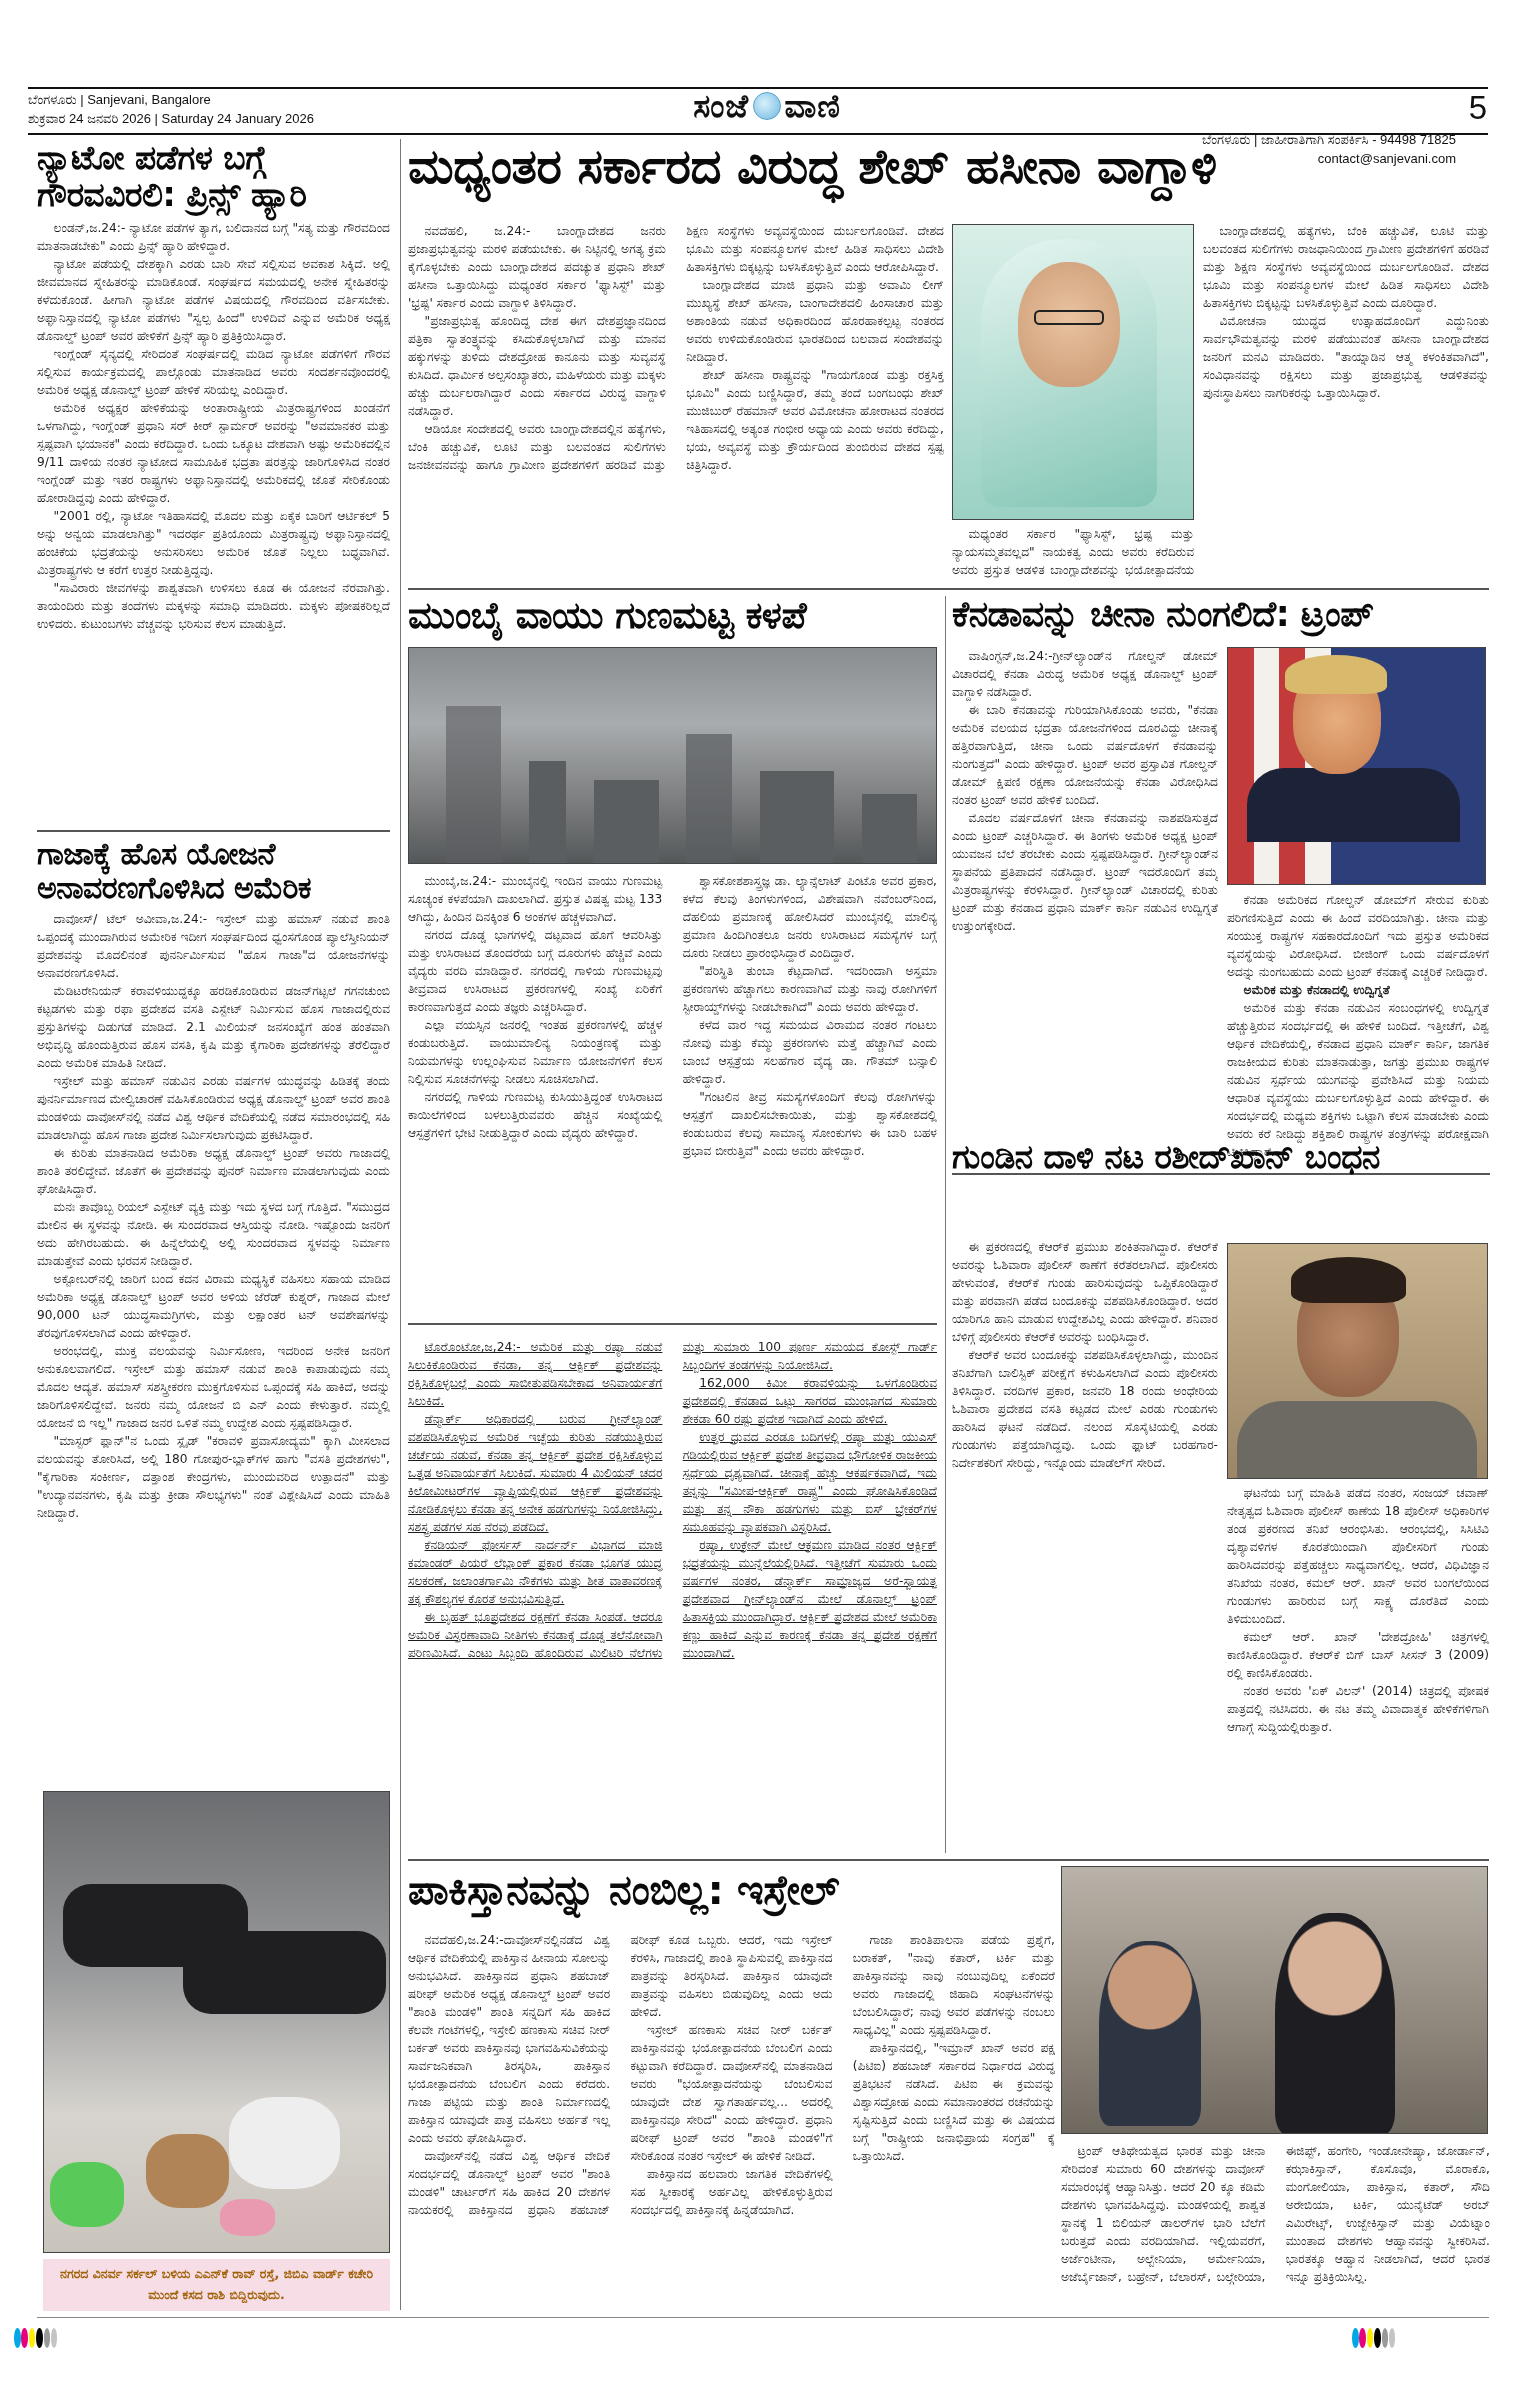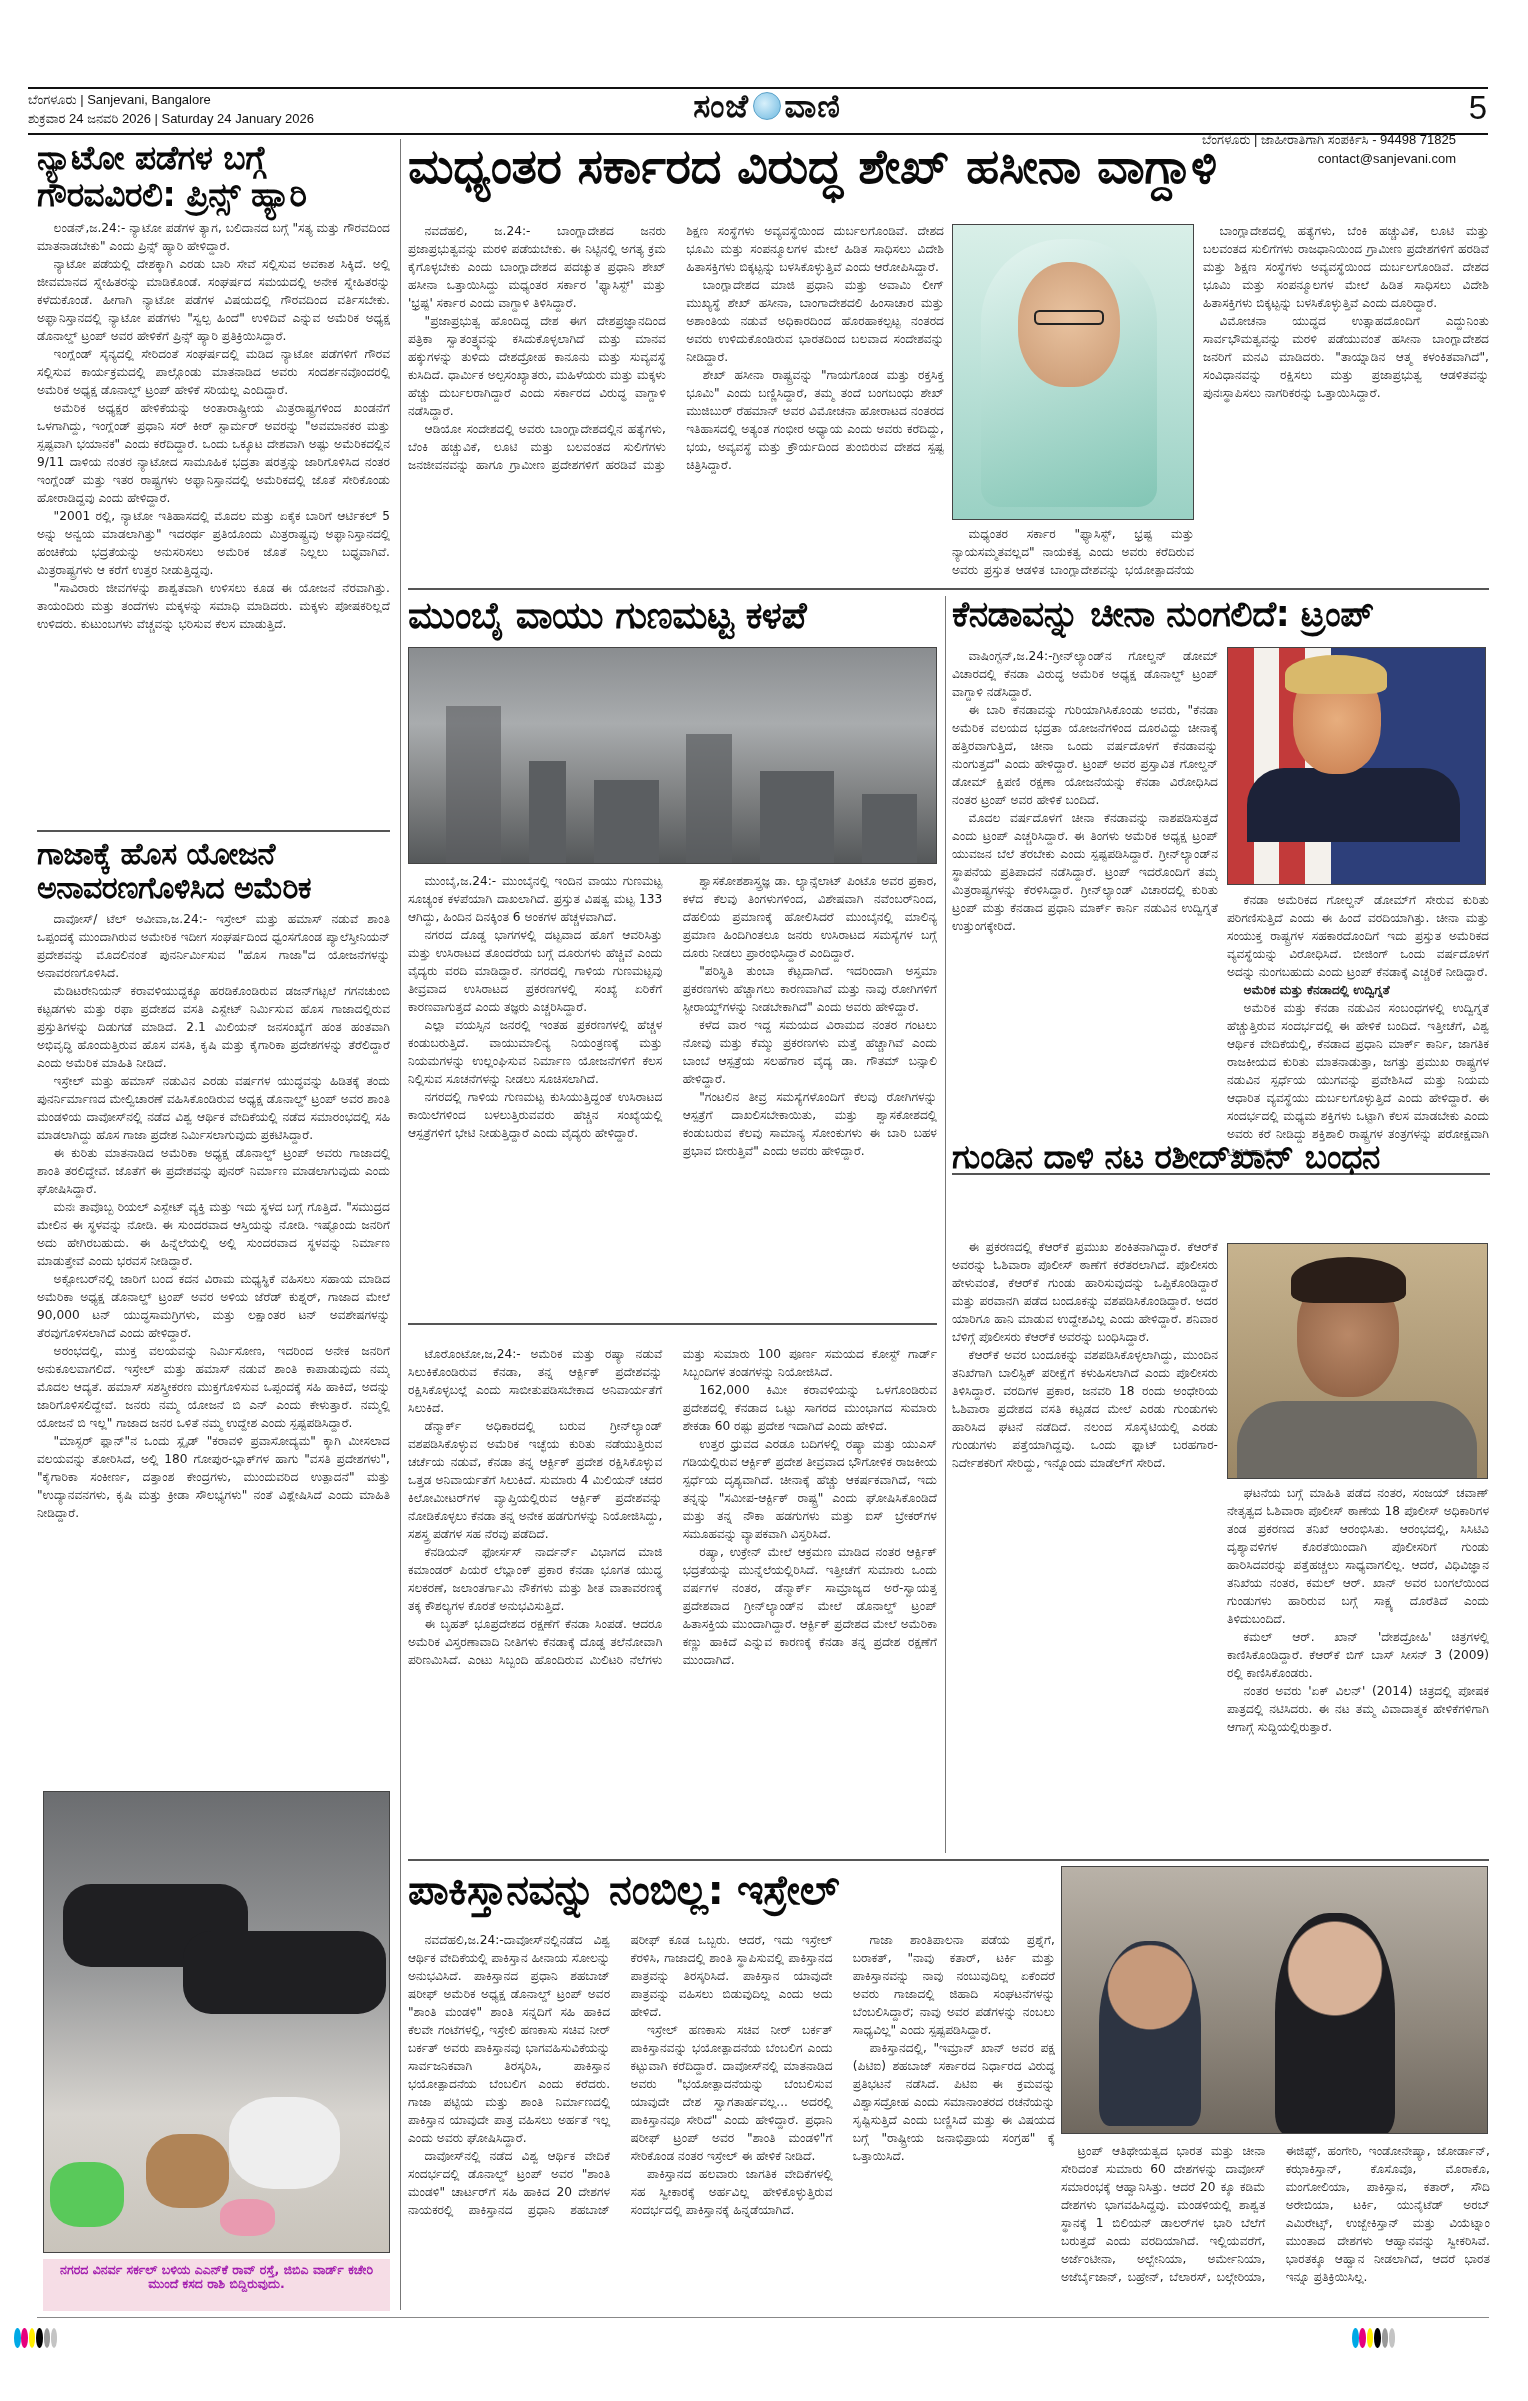--- a/index.html
+++ b/index.html
@@ -41,21 +41,21 @@
   .ph-krk { background: linear-gradient(180deg, #c7b38e, #9b8766); }
   .ph-krk .face { position: absolute; left: 69px; top: 28px; width: 102px; height: 125px; border-radius: 45%; background: radial-gradient(circle at 50% 50%, #b98867, #8a5c40); }
   .ph-krk .hair { position: absolute; left: 63px; top: 13px; width: 115px; height: 46px; border-radius: 50% 50% 20% 20%; background: #2a1e18; }
   .ph-krk .suit { position: absolute; left: 9.2px; top: 157px; width: 240px; height: 83px; border-radius: 46px 46px 0 0; background: #6d6a64; }
   .ph-gaza { background: linear-gradient(180deg, #b9b2a8, #8f877c 60%, #6f685f); }
   .ph-gaza .p1 { position: absolute; left: 37px; top: 74px; width: 102px; height: 185px; border-radius: 45% 45% 10% 10%; background: radial-gradient(circle at 50% 25%, #c79a7b 0 28%, #2d3442 29%); }
   .ph-gaza .p2 { position: absolute; left: 213px; top: 46px; width: 120px; height: 222px; border-radius: 45% 45% 10% 10%; background: radial-gradient(circle at 50% 25%, #d8b298 0 26%, #1e1e22 27%); }
   .ph-garbage { background: linear-gradient(180deg, #6b6d70 0%, #9a9b9c 40%, #d7d4cf 70%, #c9c4bb 100%); }
   .ph-garbage .bike { position: absolute; height: 83px; border-radius: 28px; background: #1f1f22; }
   .ph-garbage .bag { position: absolute; border-radius: 40%; }
-  .caption-pink { position: absolute; left: 43px; top: 2259px; width: 347px; height: 52px; background: #f6dde6; padding: 3.7px 7.4px; text-align: center; font-size: 12.5px; line-height: 14px; font-weight: bold; color: #a21caf; }
+  .caption-pink { position: absolute; left: 43px; top: 2259px; width: 347px; height: 52px; background: #f6dde6; padding: 3.7px 7.4px; text-align: center; font-size: 12.5px; line-height: 21px; font-weight: bold; color: #a16207; }
 
   
   .reg { position: absolute; top: 2328px; display: flex; gap: 0.9px; }
   .reg span { display: block; width: 6.5px; height: 20.3px; border-radius: 50%; }
 </style>
 </head>
 <body>
 
 <div class="hdr-rule" style="top:87px;"></div>
 <div class="hdr-left">
@@ -155,21 +155,21 @@
   <p>ಎಲ್ಲಾ ವಯಸ್ಸಿನ ಜನರಲ್ಲಿ ಇಂತಹ ಪ್ರಕರಣಗಳಲ್ಲಿ ಹೆಚ್ಚಳ ಕಂಡುಬರುತ್ತಿದೆ. ವಾಯುಮಾಲಿನ್ಯ ನಿಯಂತ್ರಣಕ್ಕೆ ಮತ್ತು ನಿಯಮಗಳನ್ನು ಉಲ್ಲಂಘಿಸುವ ನಿರ್ಮಾಣ ಯೋಜನೆಗಳಿಗೆ ಕೆಲಸ ನಿಲ್ಲಿಸುವ ಸೂಚನೆಗಳನ್ನು ನೀಡಲು ಸೂಚಿಸಲಾಗಿದೆ.</p>
   <p>ನಗರದಲ್ಲಿ ಗಾಳಿಯ ಗುಣಮಟ್ಟ ಕುಸಿಯುತ್ತಿದ್ದಂತೆ ಉಸಿರಾಟದ ಕಾಯಿಲೆಗಳಿಂದ ಬಳಲುತ್ತಿರುವವರು ಹೆಚ್ಚಿನ ಸಂಖ್ಯೆಯಲ್ಲಿ ಆಸ್ಪತ್ರೆಗಳಿಗೆ ಭೇಟಿ ನೀಡುತ್ತಿದ್ದಾರೆ ಎಂದು ವೈದ್ಯರು ಹೇಳಿದ್ದಾರೆ.</p>
   <p>ಶ್ವಾಸಕೋಶಶಾಸ್ತ್ರಜ್ಞ ಡಾ. ಲ್ಯಾನ್ಸೆಲಾಟ್ ಪಿಂಟೊ ಅವರ ಪ್ರಕಾರ, ಕಳೆದ ಕೆಲವು ತಿಂಗಳುಗಳಿಂದ, ವಿಶೇಷವಾಗಿ ನವೆಂಬರ್‌ನಿಂದ, ದೆಹಲಿಯ ಪ್ರಮಾಣಕ್ಕೆ ಹೋಲಿಸಿದರೆ ಮುಂಬೈನಲ್ಲಿ ಮಾಲಿನ್ಯ ಪ್ರಮಾಣ ಹಿಂದಿಗಿಂತಲೂ ಜನರು ಉಸಿರಾಟದ ಸಮಸ್ಯೆಗಳ ಬಗ್ಗೆ ದೂರು ನೀಡಲು ಪ್ರಾರಂಭಿಸಿದ್ದಾರೆ ಎಂದಿದ್ದಾರೆ.</p>
   <p>"ಪರಿಸ್ಥಿತಿ ತುಂಬಾ ಕೆಟ್ಟದಾಗಿದೆ. ಇದರಿಂದಾಗಿ ಅಸ್ತಮಾ ಪ್ರಕರಣಗಳು ಹೆಚ್ಚಾಗಲು ಕಾರಣವಾಗಿವೆ ಮತ್ತು ನಾವು ರೋಗಿಗಳಿಗೆ ಸ್ಟೀರಾಯ್ಡ್‌ಗಳನ್ನು ನೀಡಬೇಕಾಗಿದೆ" ಎಂದು ಅವರು ಹೇಳಿದ್ದಾರೆ.</p>
   <p>ಕಳೆದ ವಾರ ಇದ್ದ ಸಮಯದ ವಿರಾಮದ ನಂತರ ಗಂಟಲು ನೋವು ಮತ್ತು ಕೆಮ್ಮು ಪ್ರಕರಣಗಳು ಮತ್ತೆ ಹೆಚ್ಚಾಗಿವೆ ಎಂದು ಬಾಂಬೆ ಆಸ್ಪತ್ರೆಯ ಸಲಹೆಗಾರ ವೈದ್ಯ ಡಾ. ಗೌತಮ್ ಬನ್ಸಾಲಿ ಹೇಳಿದ್ದಾರೆ.</p>
   <p>"ಗಂಟಲಿನ ತೀವ್ರ ಸಮಸ್ಯೆಗಳೊಂದಿಗೆ ಕೆಲವು ರೋಗಿಗಳನ್ನು ಆಸ್ಪತ್ರೆಗೆ ದಾಖಲಿಸಬೇಕಾಯಿತು, ಮತ್ತು ಶ್ವಾಸಕೋಶದಲ್ಲಿ ಕಂಡುಬರುವ ಕೆಲವು ಸಾಮಾನ್ಯ ಸೋಂಕುಗಳು ಈ ಬಾರಿ ಬಹಳ ಪ್ರಭಾವ ಬೀರುತ್ತಿವೆ" ಎಂದು ಅವರು ಹೇಳಿದ್ದಾರೆ.</p>
 </div>
 <div class="row-rule" style="left:408px; top:1323px; width:529px;"></div>
 
 <div class="art" style="left:408px; top:1331px; width:529px; height:527px;">
-  <div class="body-text cols-2" style="margin-top:14px; height:471px;">
+  <div class="body-text cols-2" style="margin-top:7px; height:471px;text-decoration:underline;">
     <p>ಟೊರೊಂಟೋ,ಜ,24:- ಅಮೆರಿಕ ಮತ್ತು ರಷ್ಯಾ ನಡುವೆ ಸಿಲುಕಿಕೊಂಡಿರುವ ಕೆನಡಾ, ತನ್ನ ಆರ್ಕ್ಟಿಕ್ ಪ್ರದೇಶವನ್ನು ರಕ್ಷಿಸಿಕೊಳ್ಳಬಲ್ಲೆ ಎಂದು ಸಾಬೀತುಪಡಿಸಬೇಕಾದ ಅನಿವಾರ್ಯತೆಗೆ ಸಿಲುಕಿದೆ.</p>
     <p>ಡೆನ್ಮಾರ್ಕ್ ಅಧಿಕಾರದಲ್ಲಿ ಬರುವ ಗ್ರೀನ್‌ಲ್ಯಾಂಡ್ ವಶಪಡಿಸಿಕೊಳ್ಳುವ ಅಮೆರಿಕ ಇಚ್ಛೆಯ ಕುರಿತು ನಡೆಯುತ್ತಿರುವ ಚರ್ಚೆಯ ನಡುವೆ, ಕೆನಡಾ ತನ್ನ ಆರ್ಕ್ಟಿಕ್ ಪ್ರದೇಶ ರಕ್ಷಿಸಿಕೊಳ್ಳುವ ಒತ್ತಡ ಅನಿವಾರ್ಯತೆಗೆ ಸಿಲುಕಿದೆ. ಸುಮಾರು 4 ಮಿಲಿಯನ್ ಚದರ ಕಿಲೋಮೀಟರ್‌ಗಳ ವ್ಯಾಪ್ತಿಯಲ್ಲಿರುವ ಆರ್ಕ್ಟಿಕ್ ಪ್ರದೇಶವನ್ನು ನೋಡಿಕೊಳ್ಳಲು ಕೆನಡಾ ತನ್ನ ಅನೇಕ ಹಡಗುಗಳನ್ನು ನಿಯೋಜಿಸಿದ್ದು, ಸಶಸ್ತ್ರ ಪಡೆಗಳ ಸಹ ನೆರವು ಪಡೆದಿದೆ.</p>
     <p>ಕೆನಡಿಯನ್ ಫೋರ್ಸಸ್ ನಾರ್ದರ್ನ್ ವಿಭಾಗದ ಮಾಜಿ ಕಮಾಂಡರ್ ಪಿಯರೆ ಲೆಬ್ಲಾಂಕ್ ಪ್ರಕಾರ ಕೆನಡಾ ಭೂಗತ ಯುದ್ಧ ಸಲಕರಣೆ, ಜಲಾಂತರ್ಗಾಮಿ ನೌಕೆಗಳು ಮತ್ತು ಶೀತ ವಾತಾವರಣಕ್ಕೆ ತಕ್ಕ ಕೌಶಲ್ಯಗಳ ಕೊರತೆ ಅನುಭವಿಸುತ್ತಿದೆ.</p>
     <p>ಈ ಬೃಹತ್ ಭೂಪ್ರದೇಶದ ರಕ್ಷಣೆಗೆ ಕೆನಡಾ ಸಿಂಪಡೆ. ಆದರೂ ಅಮೆರಿಕ ವಿಸ್ತರಣಾವಾದಿ ನೀತಿಗಳು ಕೆನಡಾಕ್ಕೆ ದೊಡ್ಡ ತಲೆನೋವಾಗಿ ಪರಿಣಮಿಸಿದೆ. ಎಂಟು ಸಿಬ್ಬಂದಿ ಹೊಂದಿರುವ ಮಿಲಿಟರಿ ನೆಲೆಗಳು ಮತ್ತು ಸುಮಾರು 100 ಪೂರ್ಣ ಸಮಯದ ಕೋಸ್ಟ್ ಗಾರ್ಡ್ ಸಿಬ್ಬಂದಿಗಳ ತಂಡಗಳನ್ನು ನಿಯೋಜಿಸಿದೆ.</p>
     <p>162,000 ಕಿಮೀ ಕರಾವಳಿಯನ್ನು ಒಳಗೊಂಡಿರುವ ಪ್ರದೇಶದಲ್ಲಿ ಕೆನಡಾದ ಒಟ್ಟು ಸಾಗರದ ಮುಂಭಾಗದ ಸುಮಾರು ಶೇಕಡಾ 60 ರಷ್ಟು ಪ್ರದೇಶ ಇದಾಗಿದೆ ಎಂದು ಹೇಳಿದೆ.</p>
     <p>ಉತ್ತರ ಧ್ರುವದ ಎರಡೂ ಬದಿಗಳಲ್ಲಿ ರಷ್ಯಾ ಮತ್ತು ಯುಎಸ್ ಗಡಿಯಲ್ಲಿರುವ ಆರ್ಕ್ಟಿಕ್ ಪ್ರದೇಶ ತೀವ್ರವಾದ ಭೌಗೋಳಿಕ ರಾಜಕೀಯ ಸ್ಪರ್ಧೆಯ ದೃಶ್ಯವಾಗಿದೆ. ಚೀನಾಕ್ಕೆ ಹೆಚ್ಚು ಆಕರ್ಷಕವಾಗಿದೆ, ಇದು ತನ್ನನ್ನು "ಸಮೀಪ-ಆರ್ಕ್ಟಿಕ್ ರಾಷ್ಟ್ರ" ಎಂದು ಘೋಷಿಸಿಕೊಂಡಿದೆ ಮತ್ತು ತನ್ನ ನೌಕಾ ಹಡಗುಗಳು ಮತ್ತು ಐಸ್ ಬ್ರೇಕರ್‌ಗಳ ಸಮೂಹವನ್ನು ವ್ಯಾಪಕವಾಗಿ ವಿಸ್ತರಿಸಿದೆ.</p>
     <p>ರಷ್ಯಾ, ಉಕ್ರೇನ್ ಮೇಲೆ ಆಕ್ರಮಣ ಮಾಡಿದ ನಂತರ ಆರ್ಕ್ಟಿಕ್ ಭದ್ರತೆಯನ್ನು ಮುನ್ನೆಲೆಯಲ್ಲಿರಿಸಿದೆ. ಇತ್ತೀಚೆಗೆ ಸುಮಾರು ಒಂದು ವರ್ಷಗಳ ನಂತರ, ಡೆನ್ಮಾರ್ಕ್ ಸಾಮ್ರಾಜ್ಯದ ಅರೆ-ಸ್ವಾಯತ್ತ ಪ್ರದೇಶವಾದ ಗ್ರೀನ್‌ಲ್ಯಾಂಡ್‌ನ ಮೇಲೆ ಡೊನಾಲ್ಡ್ ಟ್ರಂಪ್ ಹಿತಾಸಕ್ತಿಯ ಮುಂದಾಗಿದ್ದಾರೆ. ಆರ್ಕ್ಟಿಕ್ ಪ್ರದೇಶದ ಮೇಲೆ ಅಮೆರಿಕಾ ಕಣ್ಣು ಹಾಕಿದೆ ಎನ್ನುವ ಕಾರಣಕ್ಕೆ ಕೆನಡಾ ತನ್ನ ಪ್ರದೇಶ ರಕ್ಷಣೆಗೆ ಮುಂದಾಗಿದೆ.</p>
   </div>
 </div>
 

